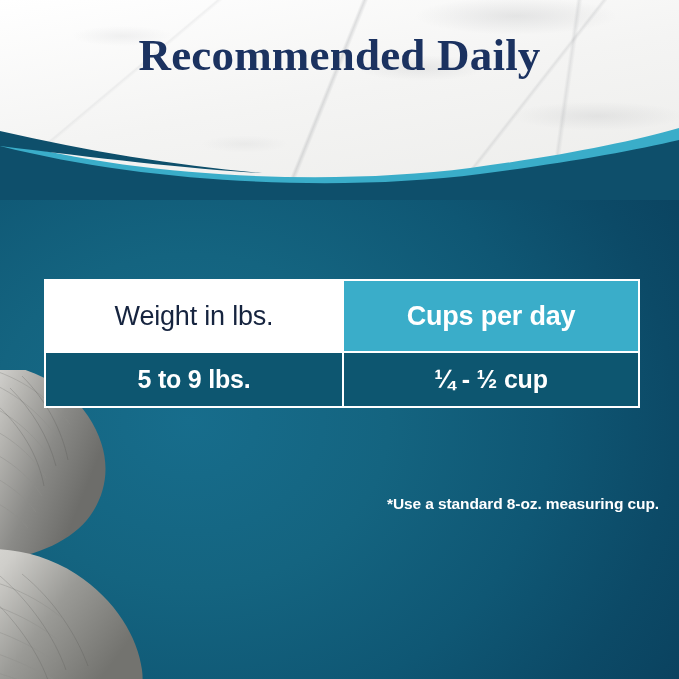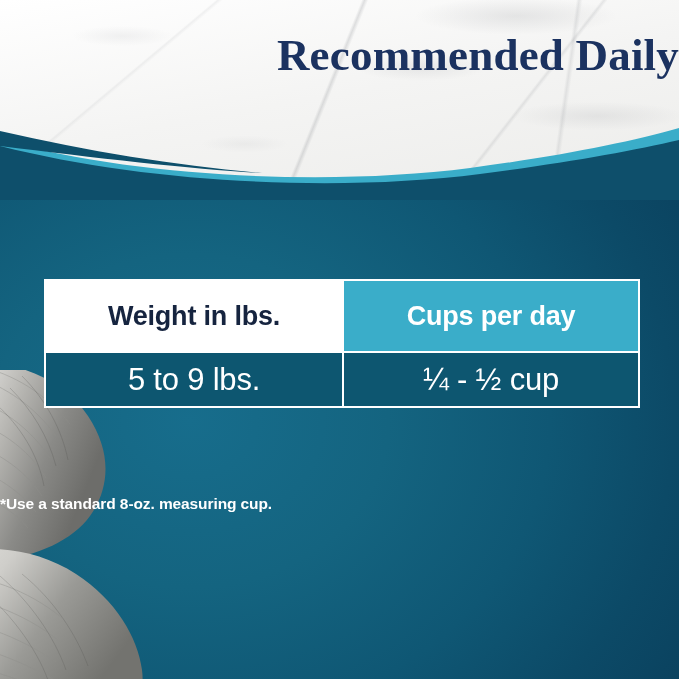--- a/index.html
+++ b/index.html
@@ -75,21 +75,20 @@
     text-align: center;
     z-index: 5;
   }
   .title-line {
     font-family: "Liberation Serif", "DejaVu Serif", serif;
     font-weight: bold;
     font-size: 45px;
     line-height: 51px;
     letter-spacing: 0.2px;
     color: #1b3260;
-    text-align: right;
   }
 
   
   #feeding-table {
     position: absolute;
     left: 44px;
     top: 279px;
     width: 590px;
     border-collapse: collapse;
     table-layout: fixed;
@@ -99,49 +98,49 @@
     padding: 0;
     text-align: center;
     vertical-align: middle;
   }
   th.col-weight {
     width: 296px;
     height: 70px;
     background: #ffffff;
     color: #16243f;
     font-size: 27px;
-    font-weight: bold;
+    font-weight: normal;
     letter-spacing: -0.2px;
   }
   th.col-cups {
     width: 294px;
     height: 70px;
     background: #3aadc9;
     color: #ffffff;
     font-size: 27px;
     font-weight: bold;
     letter-spacing: -0.2px;
     margin-top: 8px;
   }
   #feeding-table tbody td {
     height: 53px;
     background: #0d5670;
     color: #ffffff;
-    font-size: 31px;
-    font-weight: normal;
+    font-size: 25px;
+    font-weight: bold;
     letter-spacing: -0.2px;
   }
 
   
   #footnote {
     position: absolute;
     left: 0;
     top: 495px;
     width: 659px;
-    text-align: left;
+    text-align: right;
     color: #ffffff;
     font-size: 15.5px;
     font-weight: bold;
     letter-spacing: -0.1px;
   }
 
   
   #paws {
     position: absolute;
     left: -30px;

